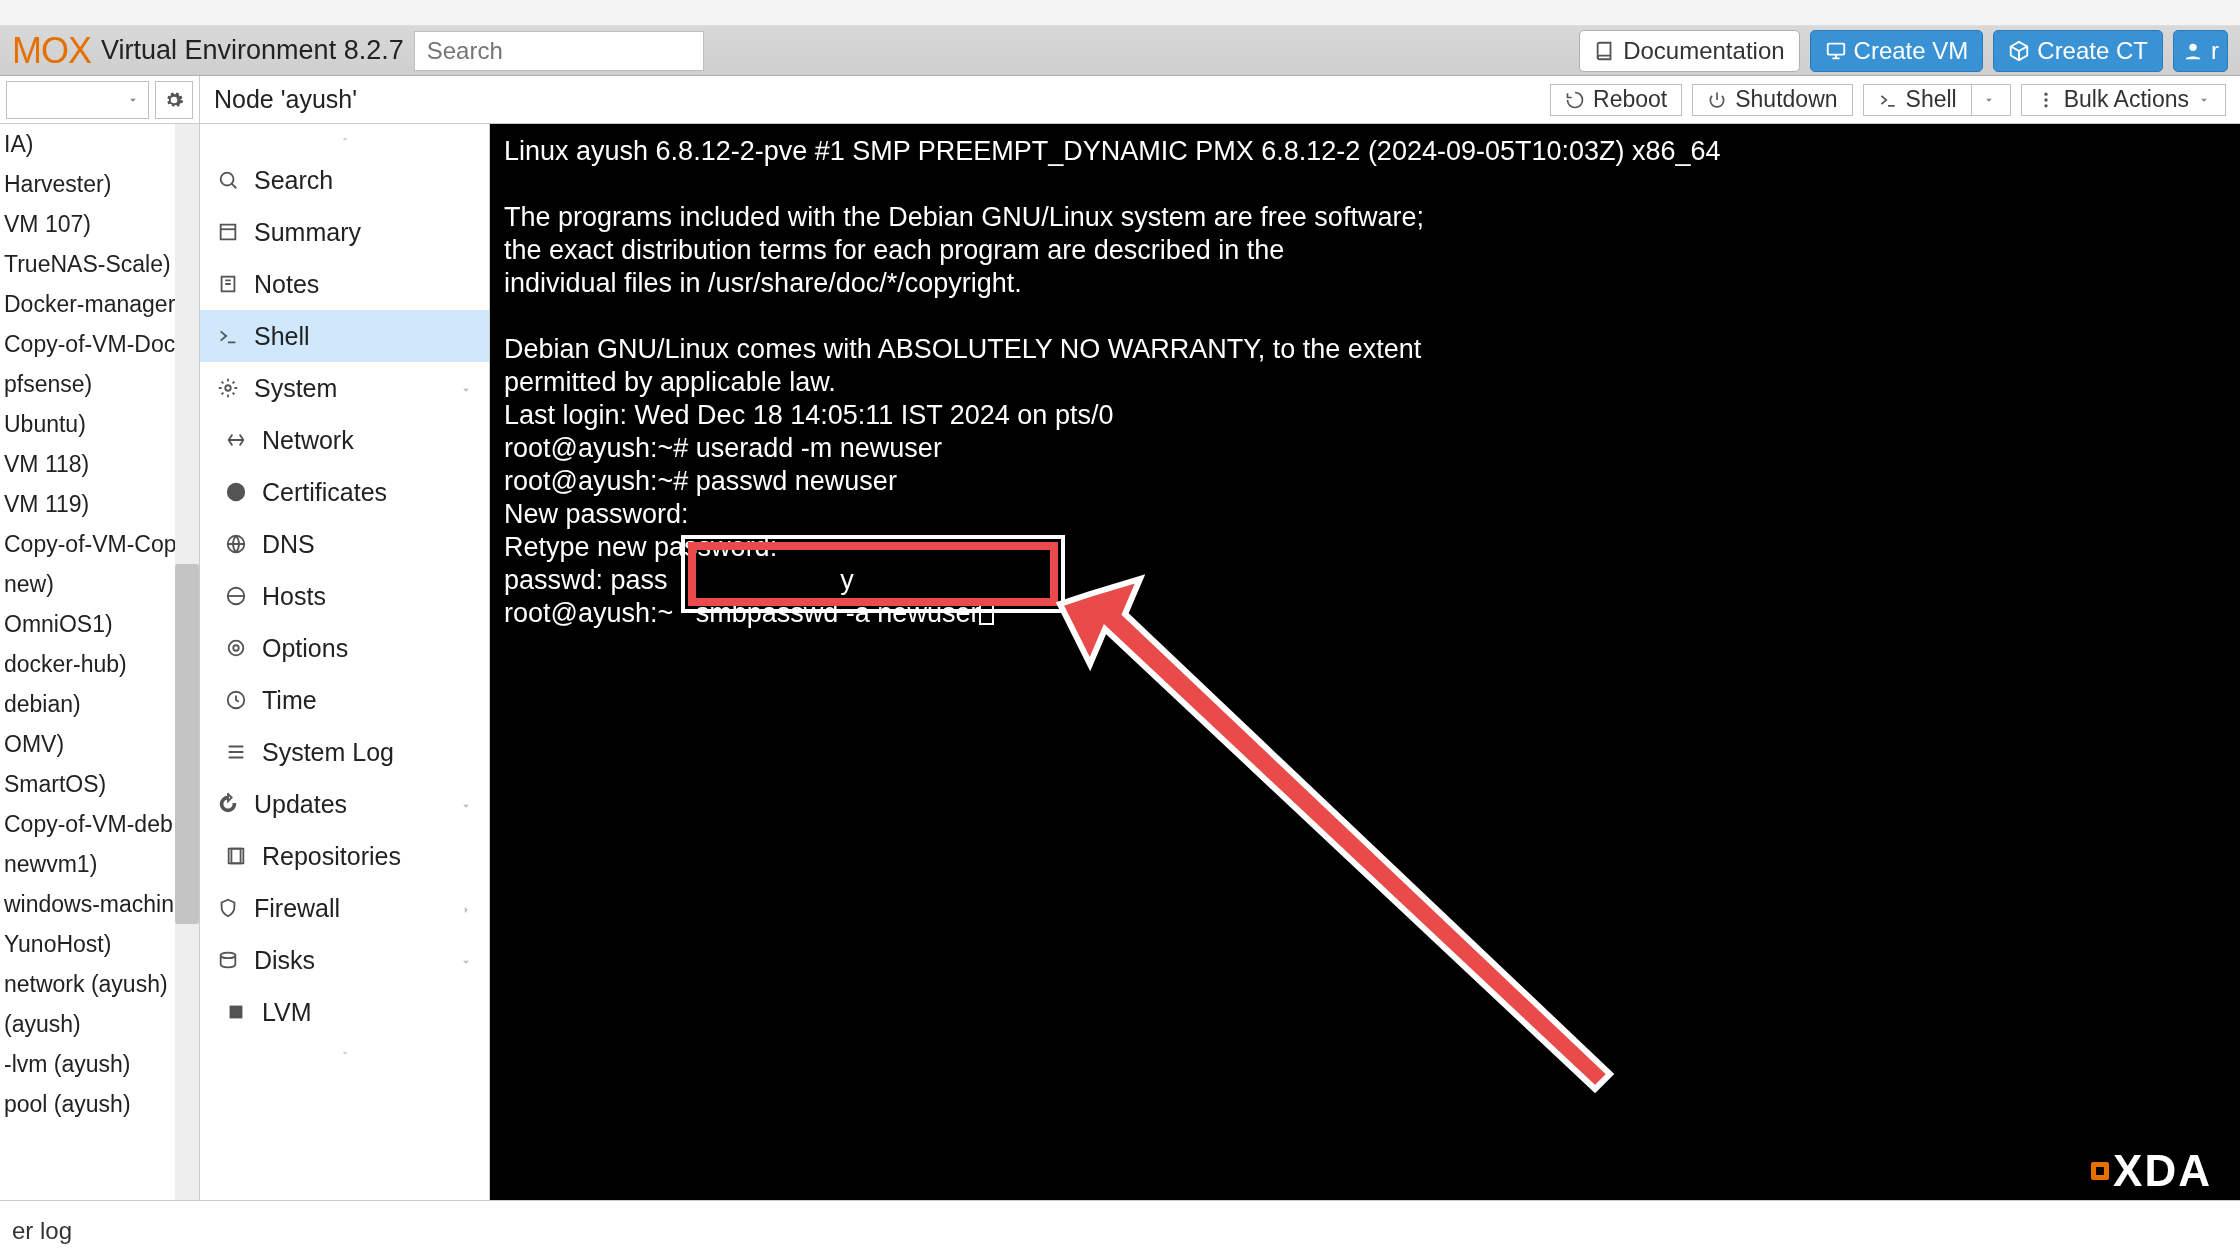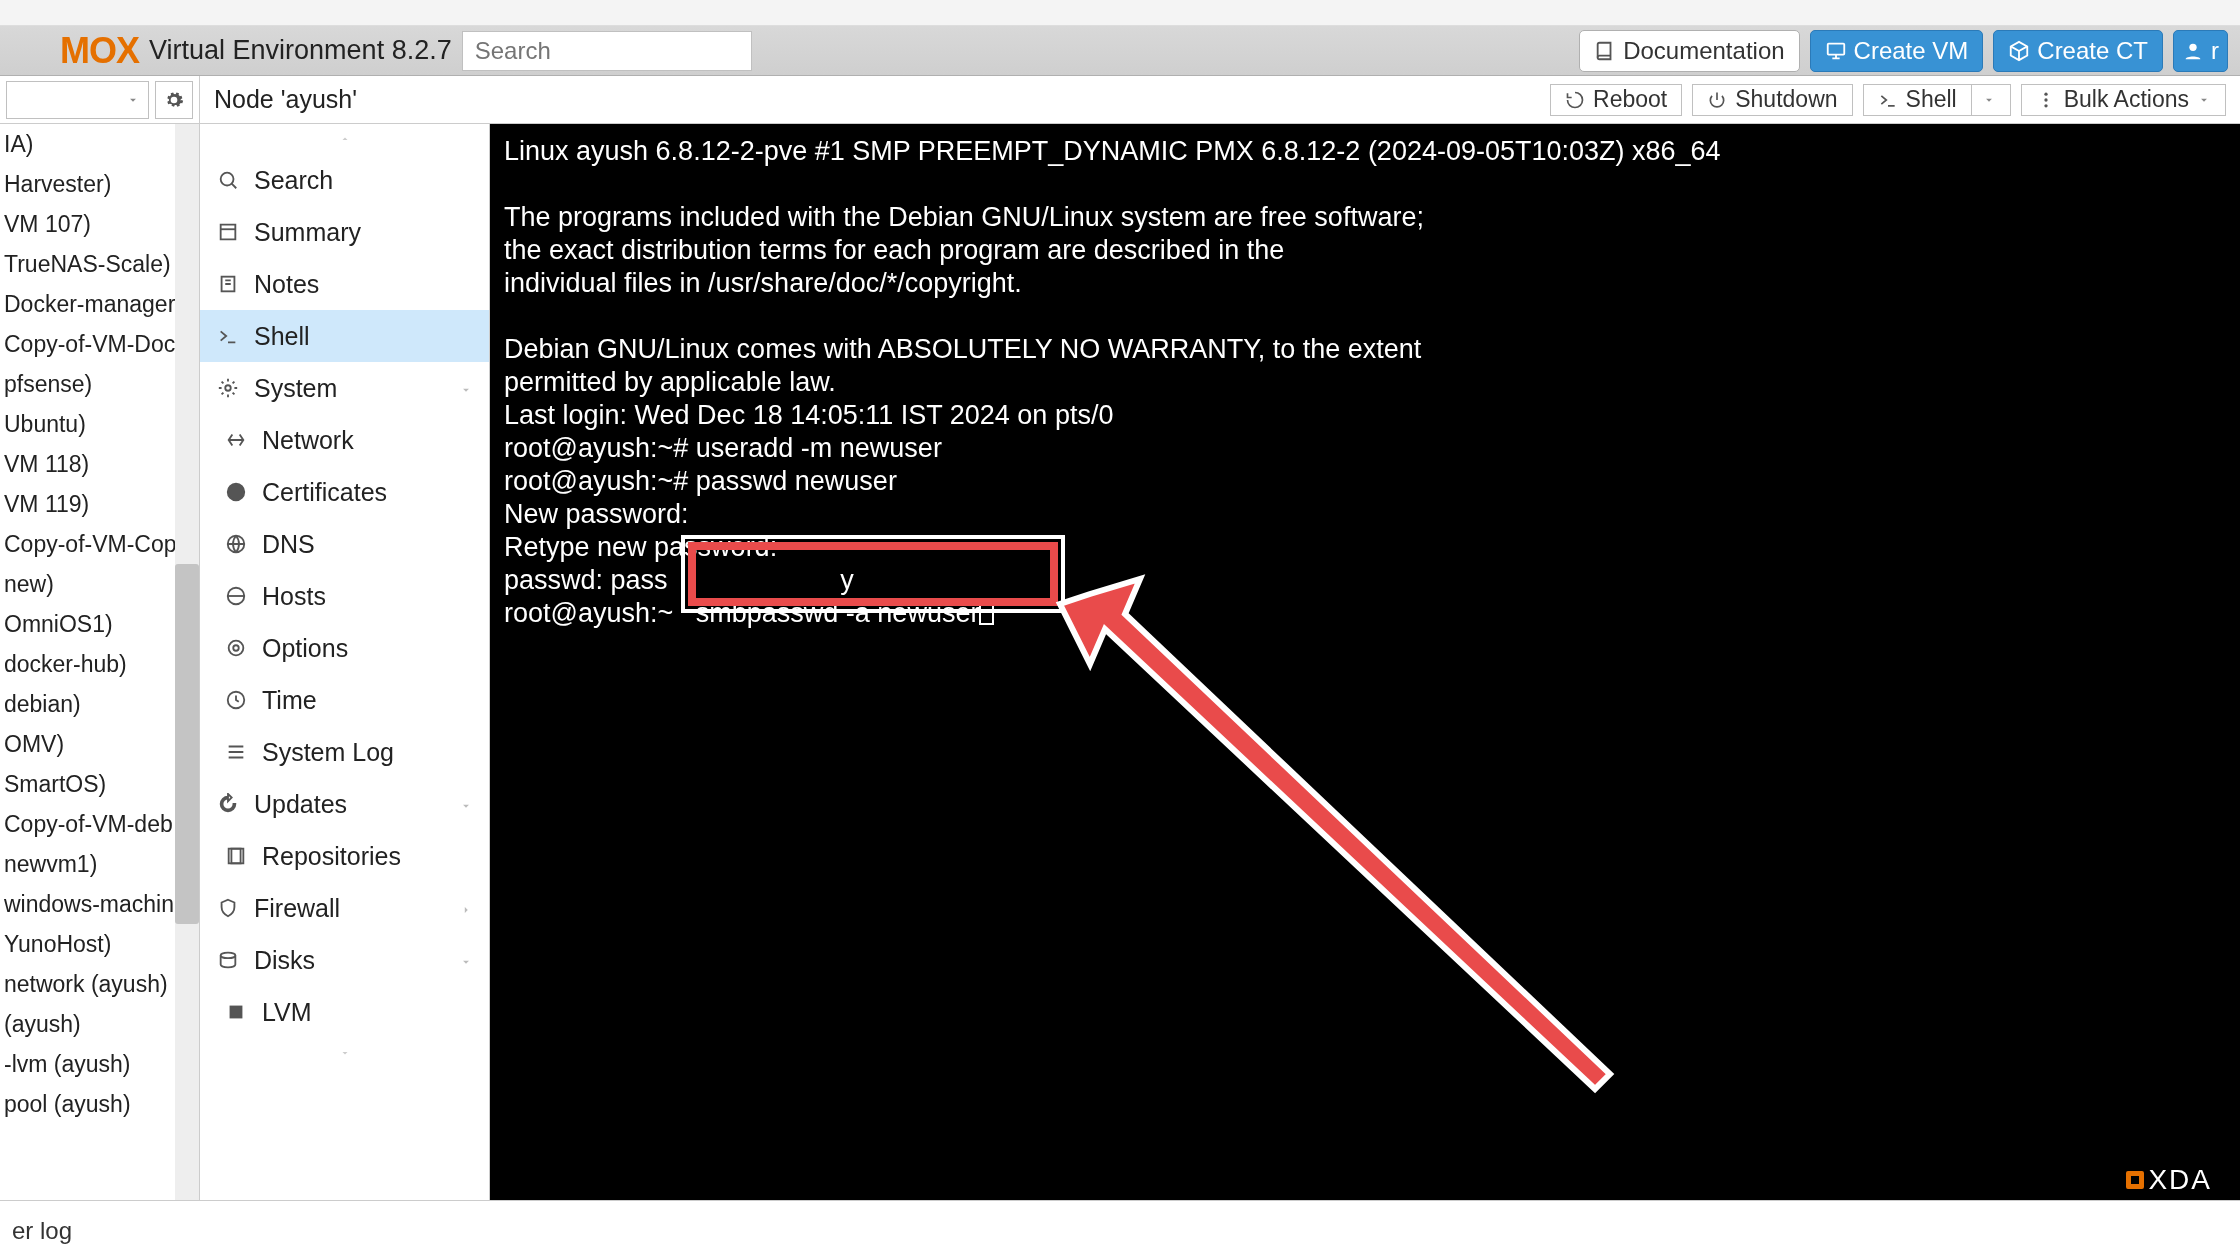--- a/index.html
+++ b/index.html
@@ -1,21 +1,21 @@
 <!DOCTYPE html>
 <html><head>
 <meta charset="utf-8">
 <style>
 * { box-sizing: border-box; margin: 0; padding: 0; font-family: -apple-system, BlinkMacSystemFont, "Segoe UI", Helvetica, Arial, sans-serif; }
 html, body { width: 2240px; height: 1260px; overflow: hidden; background: #fff; }
 
 .topbar-thin { height: 26px; background: #f4f4f4; border-bottom: 1px solid #ddd; }
 
 .header { height: 50px; background: linear-gradient(#d8d8d8,#cfcfcf); display: flex; align-items: center; padding: 0 12px; gap: 10px; border-bottom: 1px solid #b0b0b0; }
-.logo { font-weight: 700; font-size: 36px; letter-spacing: -1px; color: #e57000; margin-left: 48px; }
+.logo { font-weight: 400; font-size: 36px; letter-spacing: -1px; color: #e57000; }
 .ve-text { font-size: 27px; color: #222; font-weight: 400; }
 .search { width: 290px; height: 40px; background: #fff; border: 1px solid #c0c0c0; padding: 0 12px; font-size: 24px; color: #888; }
 .header-spacer { flex: 1; }
 .hbtn { height: 42px; display: inline-flex; align-items: center; gap: 7px; padding: 0 14px; border-radius: 5px; font-size: 24px; cursor: pointer; border: 1px solid #b0b0b0; background: #fff; color: #333; }
 .hbtn.blue { background: #3892d4; color: #fff; border-color: #2b7ab8; }
 .hbtn .ic { width: 22px; height: 22px; }
 
 .body { display: flex; height: calc(100% - 76px - 60px); }
 
 .leftcol { width: 200px; display: flex; flex-direction: column; border-right: 1px solid #ccc; background: #fff; }
@@ -44,21 +44,21 @@
 .nav-ic { width: 24px; height: 24px; display:inline-flex; align-items:center; justify-content:center; color:#555; }
 
 .terminal { flex: 1; background: #000; color: #fff; font-family: "Courier New", monospace; font-size: 27px; line-height: 31px; padding: 12px 14px; position: relative; white-space: pre; overflow: hidden; }
 .highlight-box { position: absolute; border: 8px solid #e94b4b; outline: 4px solid #fff; outline-offset: 3px; }
 .cursor-box { display:inline-block; width:15px; height:26px; border:2px solid #fff; vertical-align: -3px; }
 
 .arrow-svg { position:absolute; pointer-events:none; }
 
 .bottombar { height: 60px; border-top: 1px solid #ccc; display:flex; align-items:center; padding:0 12px; font-size:24px; color:#333; background:#fff; }
 
-.xda-logo { position: fixed; right: 28px; bottom: 64px; font-size: 28px; font-weight: 400; color: #fff; text-shadow: 0 0 6px rgba(0,0,0,.6); letter-spacing: 2px; display:flex; align-items:center; gap:4px; }
+.xda-logo { position: fixed; right: 28px; bottom: 64px; font-size: 44px; font-weight: 700; color: #fff; text-shadow: 0 0 6px rgba(0,0,0,.6); letter-spacing: 2px; display:flex; align-items:center; gap:4px; }
 .xda-sq { display:inline-block; width:18px; height:18px; border:5px solid #e57000; border-radius:2px; }
 </style>
 </head>
 <body>
 
 <div class="topbar-thin"></div>
 
 <div class="header">
   <span class="logo">MOX</span>
   <span class="ve-text">Virtual Environment 8.2.7</span>

